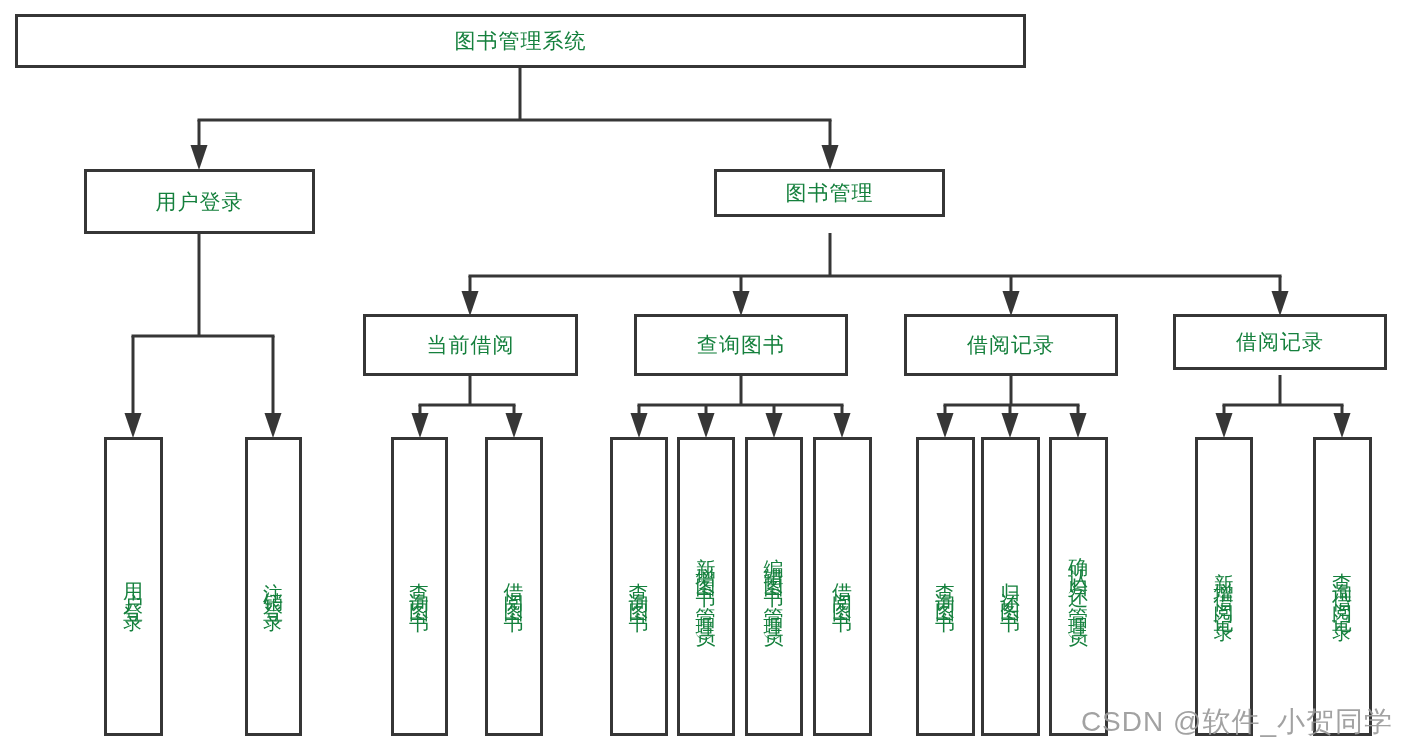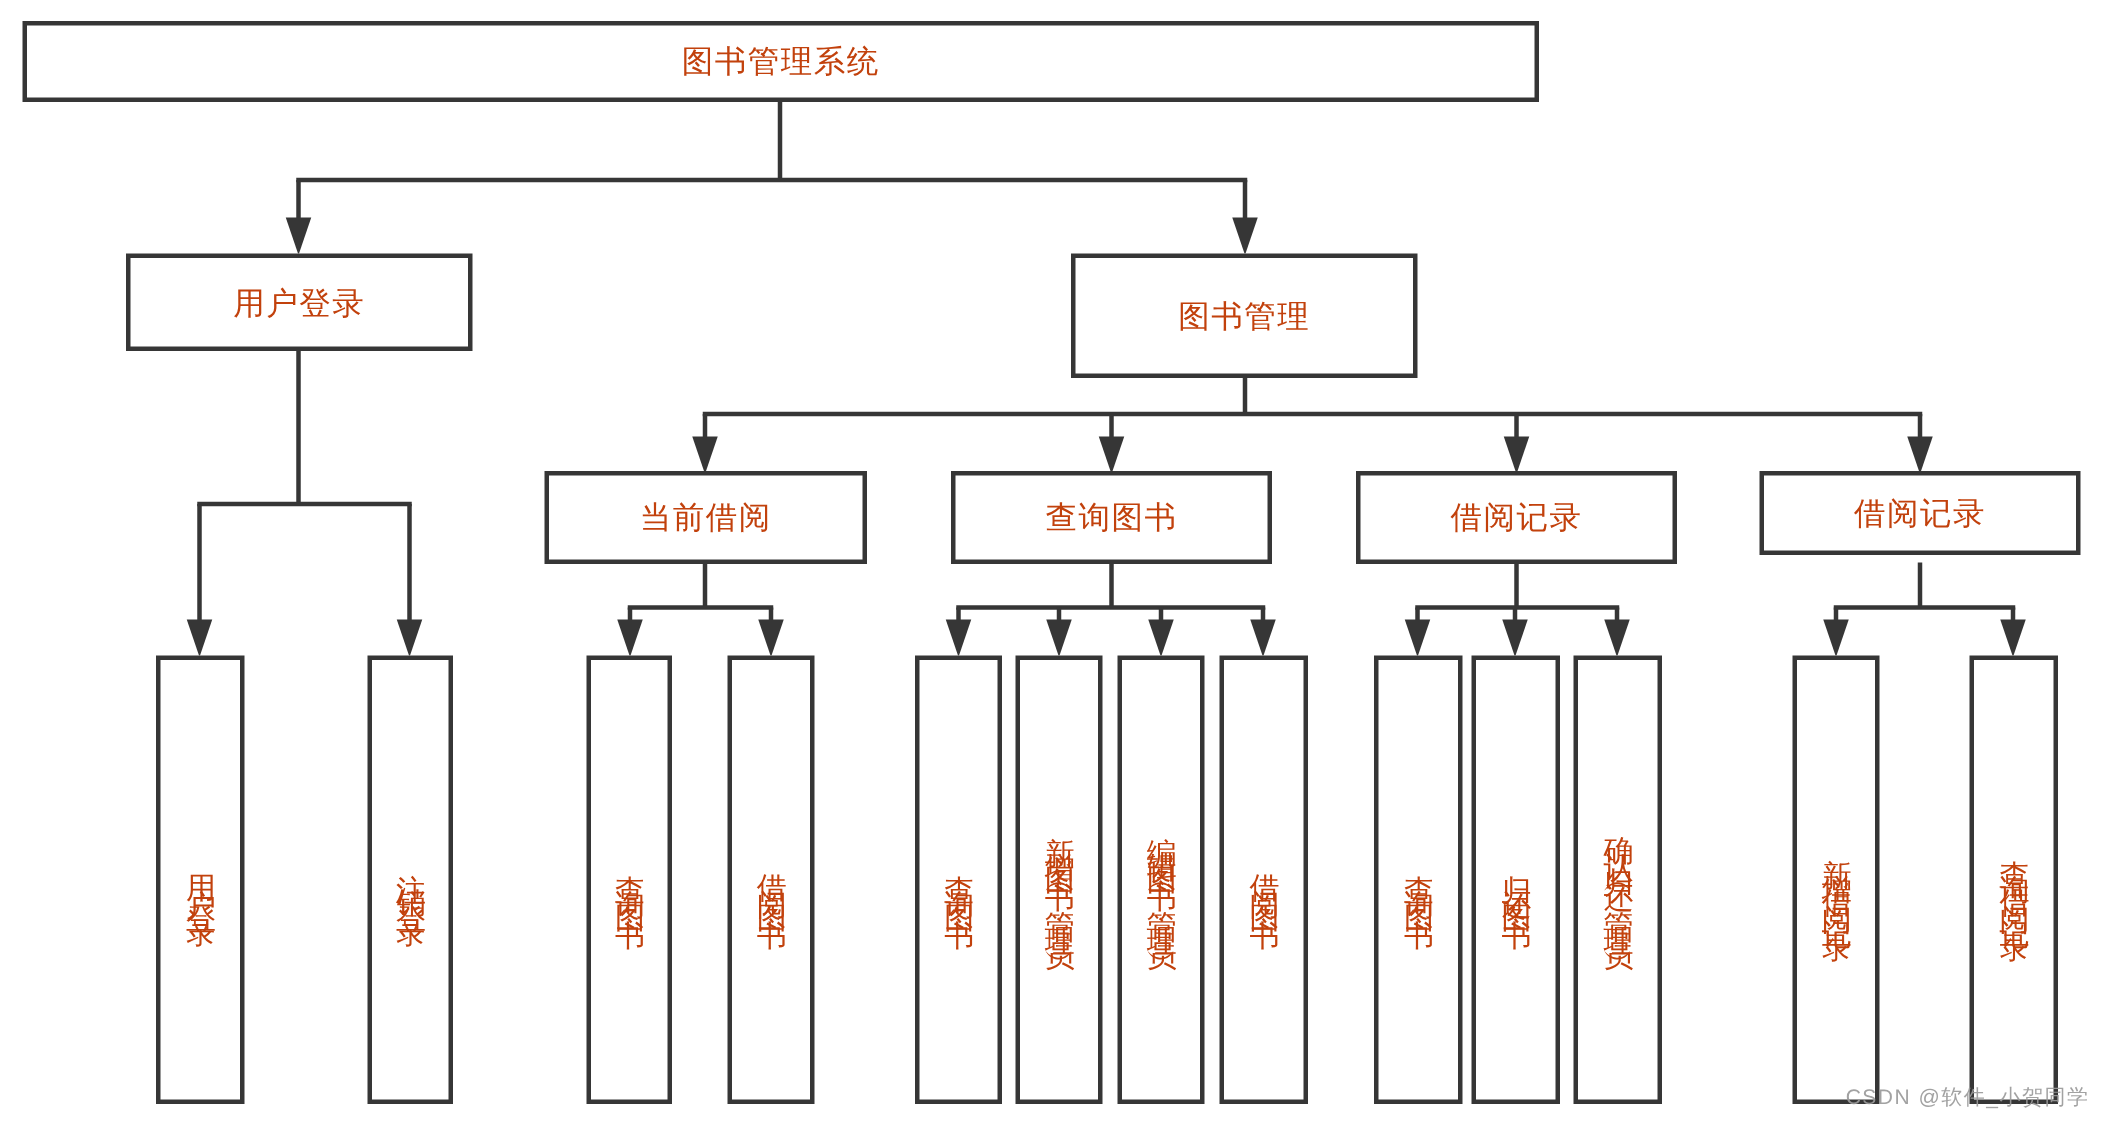--- a/index.html
+++ b/index.html
@@ -18,41 +18,41 @@
     pointer-events: none;
   }
   .box {
     position: absolute;
     box-sizing: border-box;
     border: 3px solid #363636;
     background: #ffffff;
     display: flex;
     align-items: center;
     justify-content: center;
-    color: #c2410c;
+    color: #15803d;
     z-index: 2;
   }
   .box-h span {
     font-size: 21px;
     letter-spacing: 1px;
     white-space: nowrap;
   }
   .box-v span {
     writing-mode: vertical-rl;
     text-orientation: mixed;
     font-size: 20px;
     letter-spacing: 10px;
     line-height: 1;
     white-space: nowrap;
   }
   .watermark {
     position: absolute;
     right: 12px;
     bottom: 6px;
-    font-size: 14px;
+    font-size: 28px;
     color: rgba(154, 154, 154, 0.92);
     letter-spacing: 1px;
     white-space: nowrap;
     z-index: 3;
   }
 </style>
 </head>
 <body>
 
 <div class="canvas">
@@ -112,21 +112,21 @@
       <polygon points="1333.5,413 1350.5,413 1342,438" fill="#363636"></polygon>
     </svg>
 
   <div class="box box-h" style="left:15px; top:14px; width:1011px; height:54px;">
     <span>图书管理系统</span>
   </div>
 
   <div class="box box-h" style="left:84px; top:169px; width:231px; height:65px;">
     <span>用户登录</span>
   </div>
-  <div class="box box-h" style="left:714px; top:169px; width:231px; height:83px;">
+  <div class="box box-h" style="left:714px; top:169px; width:231px; height:48px;">
     <span>图书管理</span>
   </div>
 
   <div class="box box-h" style="left:363px; top:314px; width:215px; height:62px;">
     <span>当前借阅</span>
   </div>
   <div class="box box-h" style="left:634px; top:314px; width:214px; height:62px;">
     <span>查询图书</span>
   </div>
   <div class="box box-h" style="left:904px; top:314px; width:214px; height:62px;">

